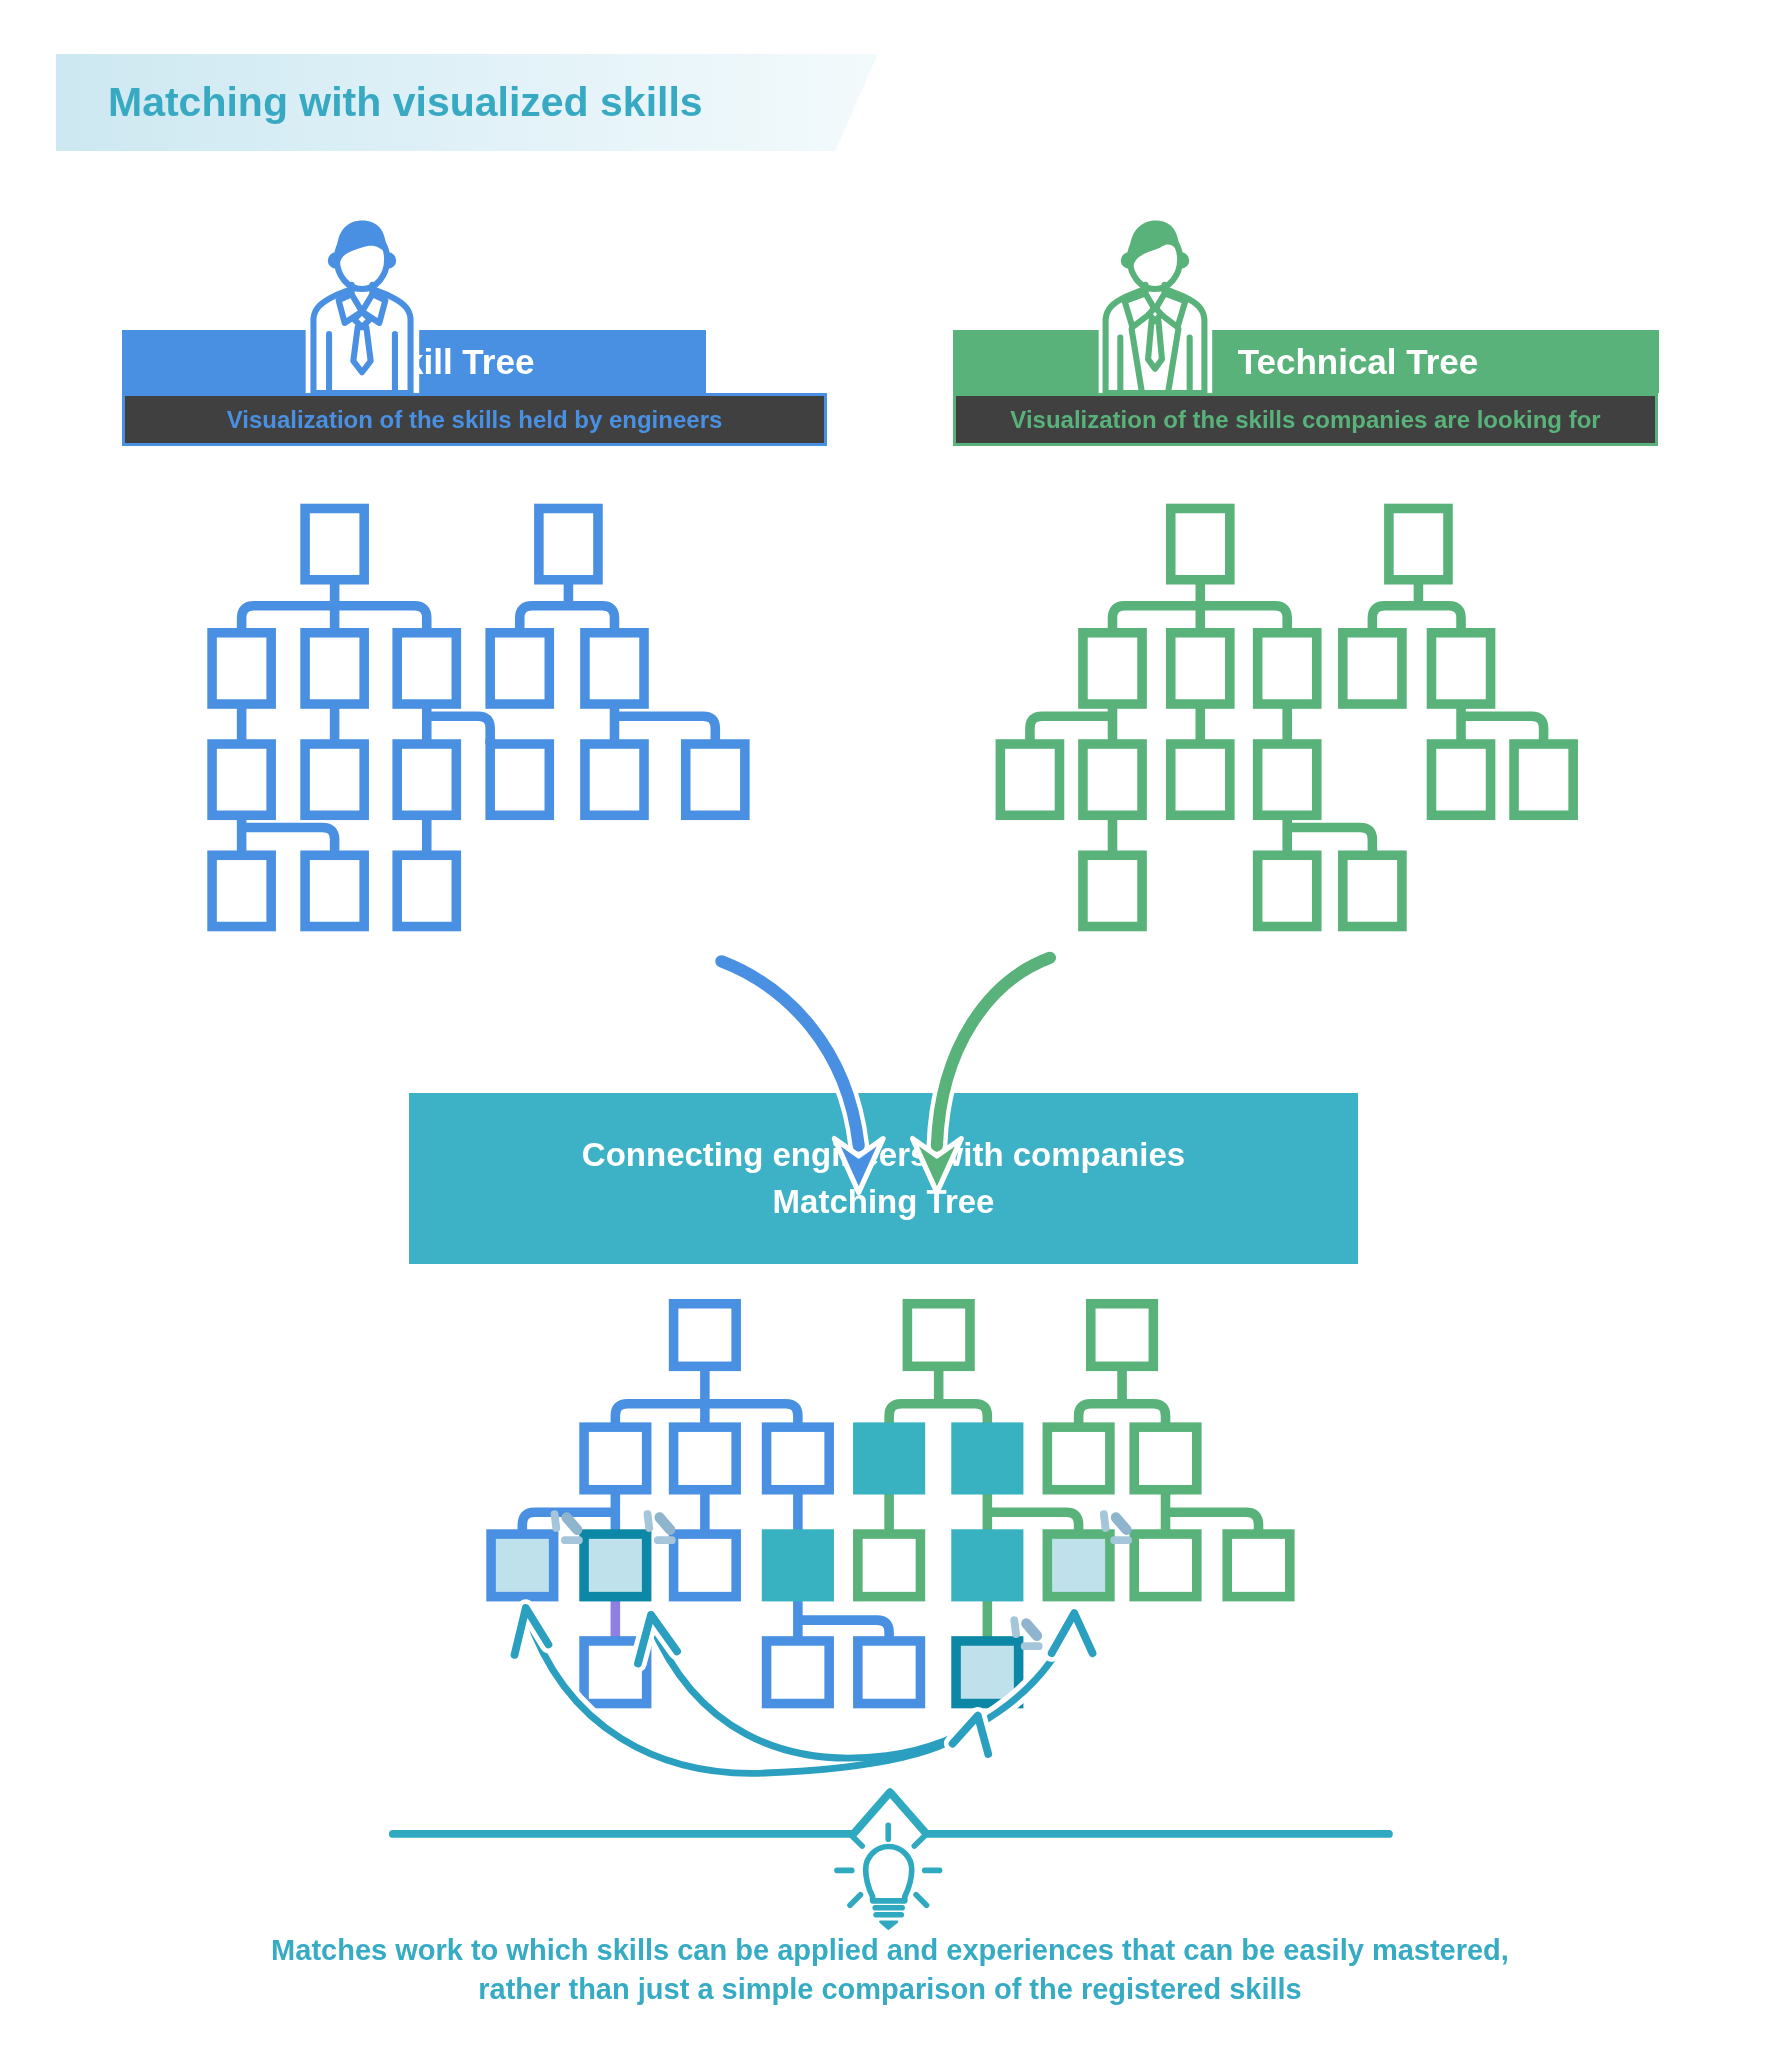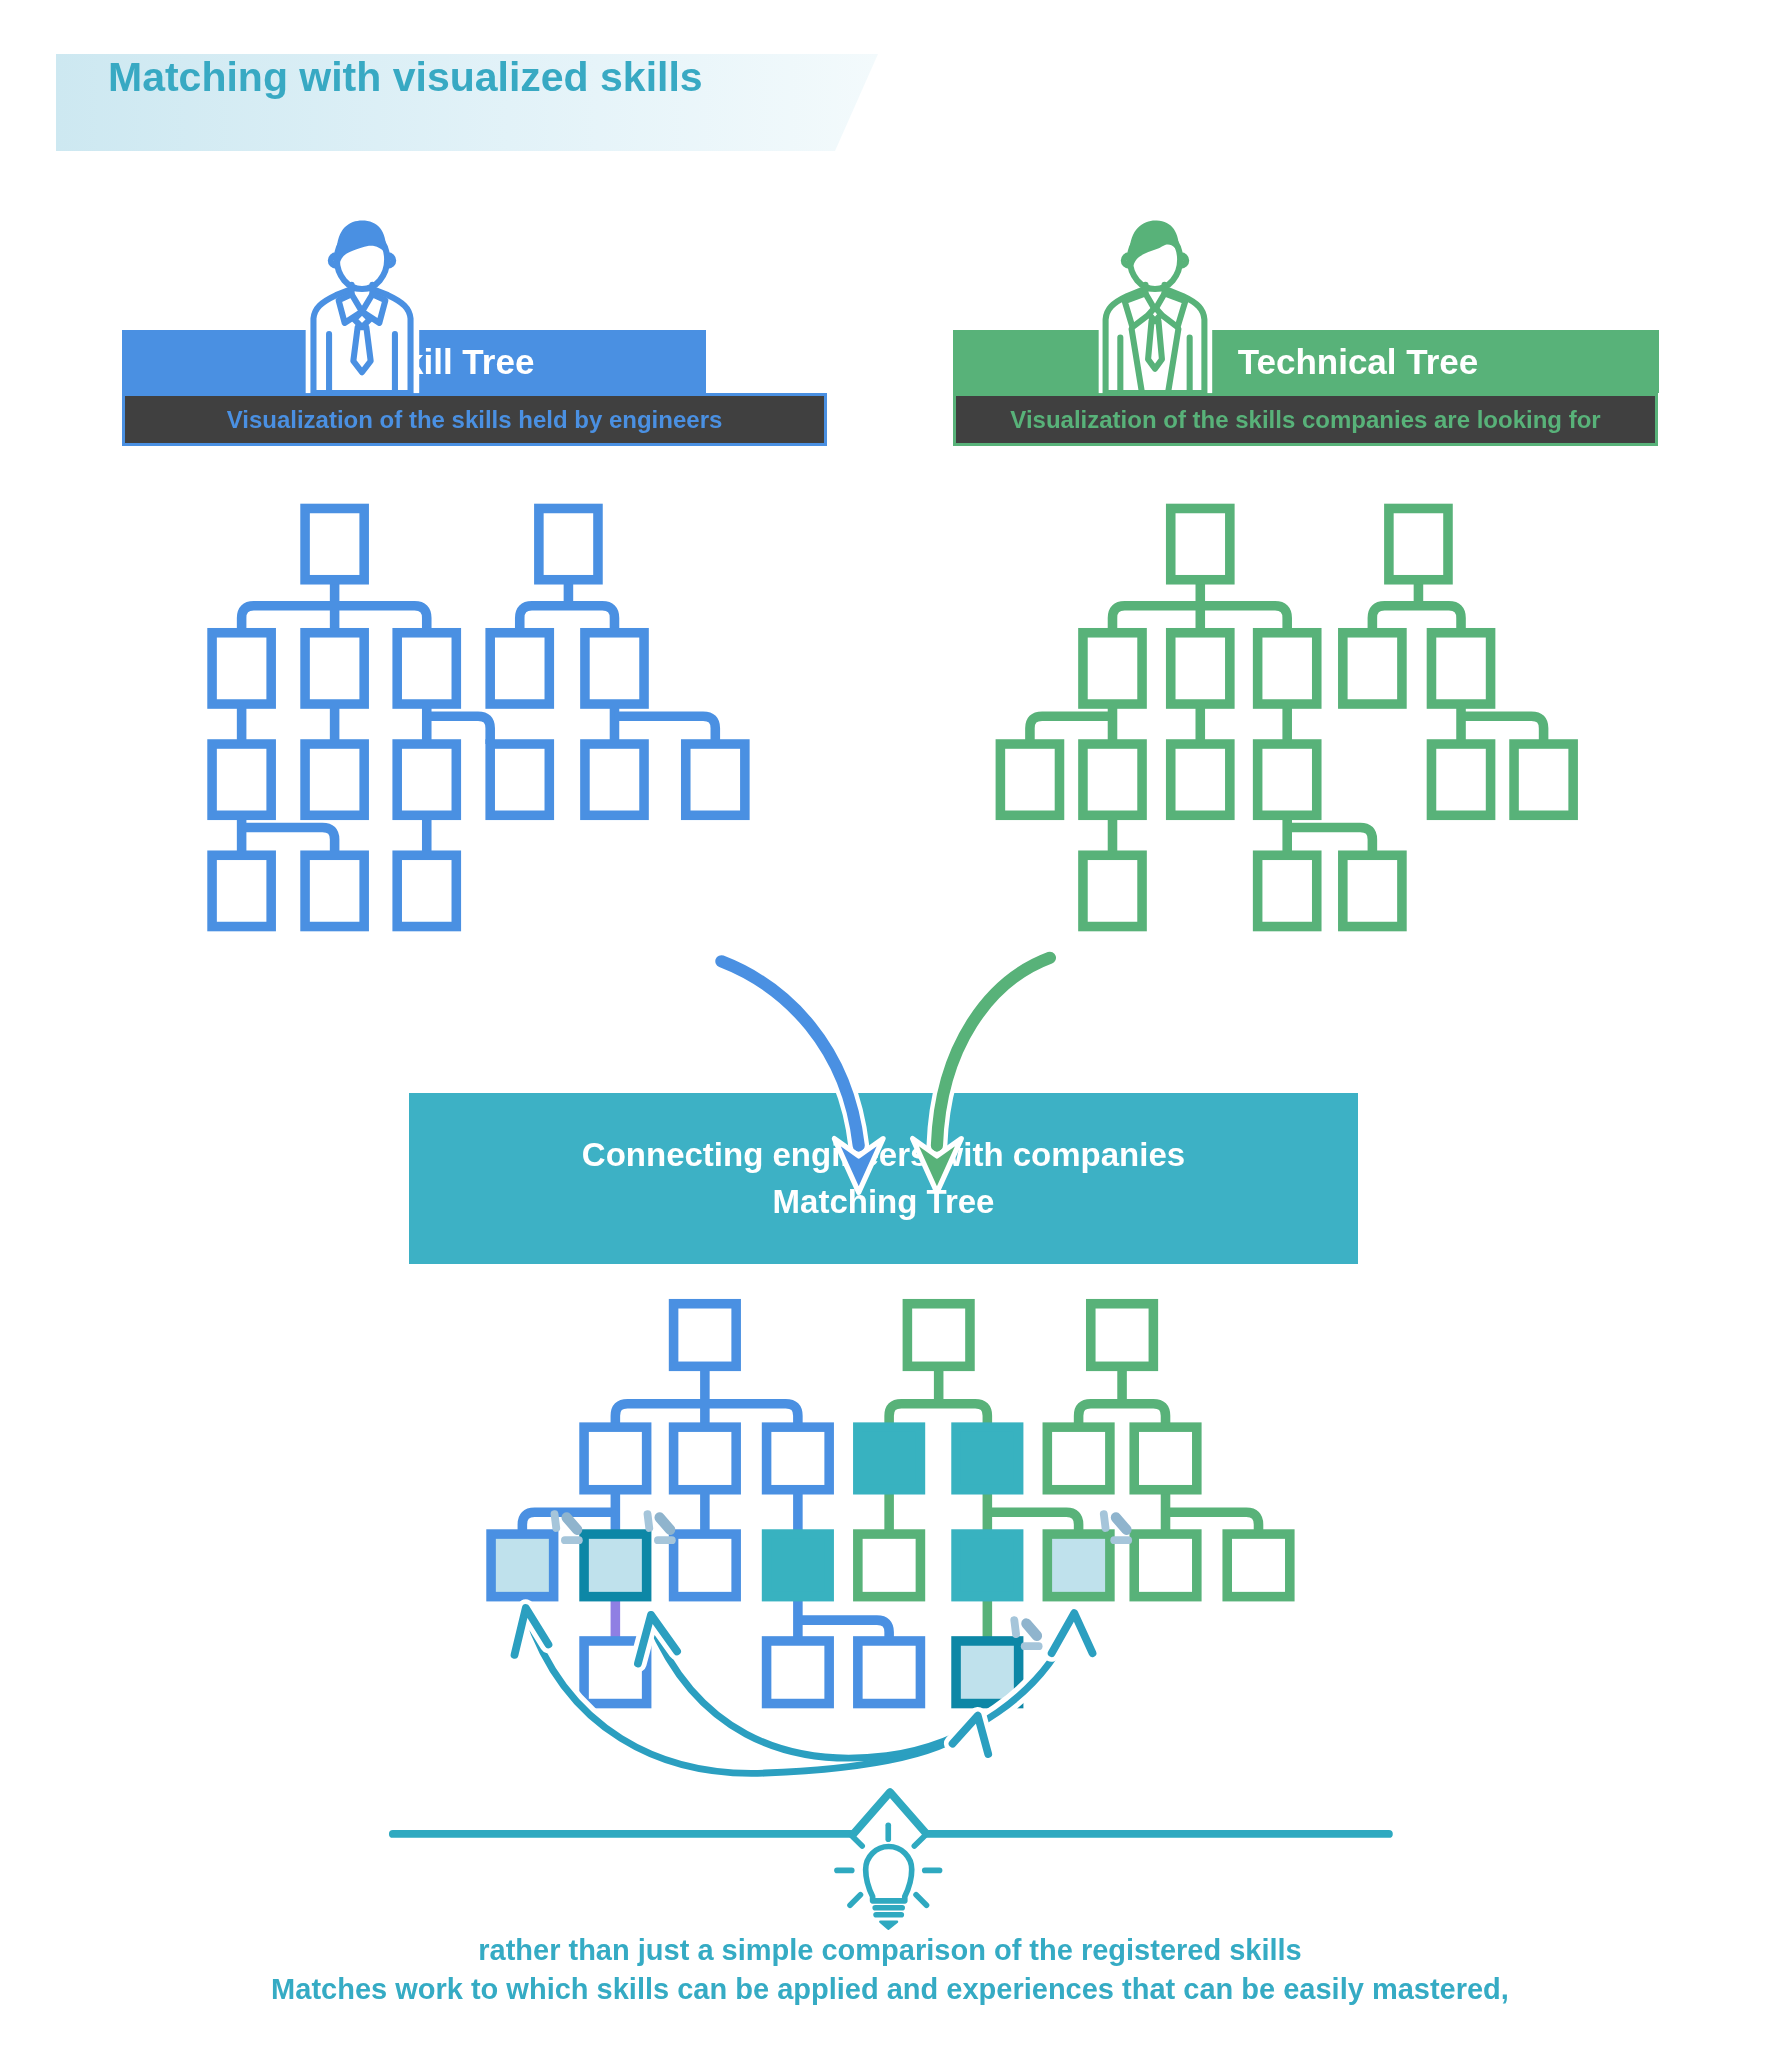--- a/index.html
+++ b/index.html
@@ -7,21 +7,21 @@
     width:1780px;height:2066px;position:relative;background:#ffffff;
     font-family:"Liberation Sans",sans-serif;overflow:hidden;
   }
   .abs{position:absolute;}
 
   
   .title-banner{
     left:56px;top:54px;width:822px;height:97px;
     background:linear-gradient(90deg,#cde8f1 0%,#e2f2f8 55%,#f3fafc 100%);
     clip-path:polygon(0 0,100% 0,calc(100% - 43px) 100%,0 100%);
-    display:flex;
+    display:flex;align-items:center;
   }
   .title-banner span{
     padding-left:52px;font-size:41px;font-weight:600;color:#38a9c3;letter-spacing:0px;
   }
 
   
   .hbar{height:63px;display:flex;align-items:center;justify-content:center;}
   .hbar span{font-size:35px;font-weight:600;color:#ffffff;}
   .hbar.blue{left:122px;top:330px;width:584px;background:#4a90e2;}
   .hbar.blue span{padding-left:87px;}
@@ -104,22 +104,22 @@
     <path d="M48,137 L60,211 M102,137 L90,211" fill="none"></path>
   </g>
 </svg>
 
 <div class="abs match-banner">
   <div>Connecting engineers with companies</div>
   <div>Matching Tree</div>
 </div>
 
 <div class="abs footnote">
+  <div>Matches work to which skills can be applied and experiences that can be easily mastered,</div>
   <div>rather than just a simple comparison of the registered skills</div>
-  <div>Matches work to which skills can be applied and experiences that can be easily mastered,</div>
 </div>
 
 <svg class="overlay" width="1780" height="2066" viewBox="0 0 2048 2377">
   <defs></defs>
   <style>
     .bl{fill:none;stroke:#4a90e2;stroke-width:11;}
     .gl{fill:none;stroke:#58b279;stroke-width:11;}
     .nb{fill:#ffffff;stroke:#4a90e2;stroke-width:11;}
     .ng{fill:#ffffff;stroke:#58b279;stroke-width:11;}
     .nt{fill:#38b2c0;stroke:#38b2c0;stroke-width:11;}

